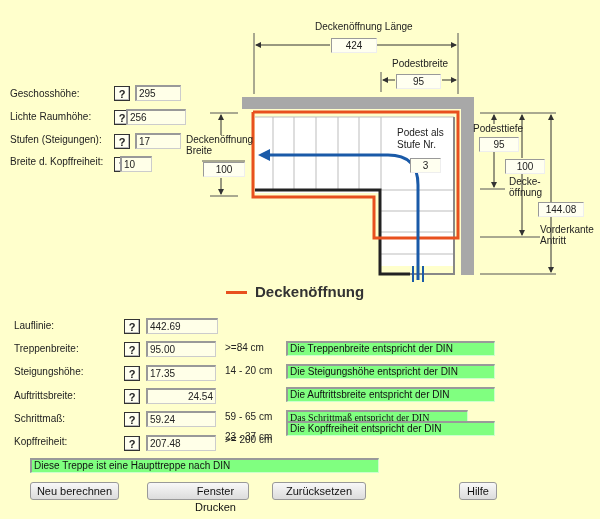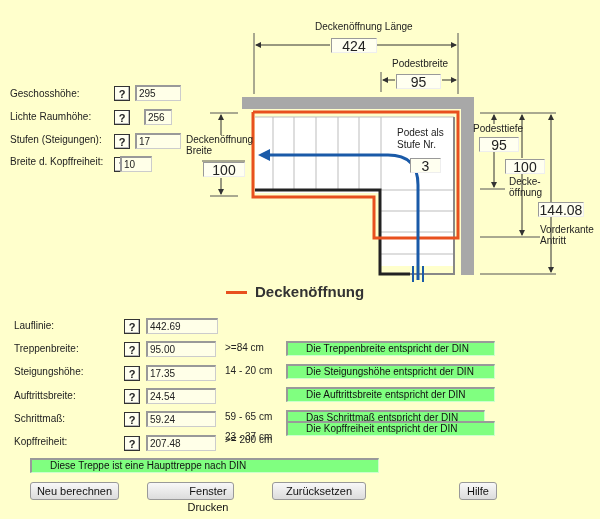--- a/index.html
+++ b/index.html
@@ -25,49 +25,49 @@
     position: absolute; height: 16px; box-sizing: border-box;
     background: #ffffe8; border: 1px solid #ccc;
     border-top: 2px solid #999; border-left: 2px solid #999;
     font-family: "Liberation Sans", sans-serif; font-size: 10px; color: #222;
     padding: 0 2px; line-height: 13px;
   }
   .dimbox {
     position: absolute; height: 15px; box-sizing: border-box;
     background: #fffff0; border: 1px solid #eee;
     border-top: 1px solid #999; border-left: 1px solid #999;
-    font-family: "Liberation Sans", sans-serif; font-size: 14px; color: #222;
+    font-family: "Liberation Sans", sans-serif; font-size: 10px; color: #222;
     text-align: center; line-height: 13px; padding: 0;
   }
   .msg {
     position: absolute; height: 15px; box-sizing: border-box;
     background: #80ff80; border-top: 2px solid #999; border-left: 2px solid #999;
     border-right: 1px solid #cfc; border-bottom: 1px solid #cfc;
-    font-size: 10px; color: #111; line-height: 12px; padding-left: 18px; white-space: nowrap;
+    font-size: 10px; color: #111; line-height: 12px; padding-left: 2px; white-space: nowrap;
   }
   .btn {
     position: absolute; height: 18px; box-sizing: border-box;
     background: linear-gradient(#f8f8f8, #dcdcdc);
     border: 1px solid #999; border-radius: 3px;
     font-family: "Liberation Sans", sans-serif; font-size: 11px; color: #111;
     text-align: center; line-height: 16px; cursor: pointer; padding: 0;
   }
   .legend-text { position: absolute; font-size: 15px; font-weight: bold; color: #333; }
 </style>
 </head>
 <body>
 
 <div>
   <span class="lbl" style="left:10px;top:88px;">Geschosshöhe:</span>
   <div class="help" style="left:114px;top:86px;">?</div>
   <input class="inp" style="left: 135px; top: 85px; width: 46px;" value="295">
 
   <span class="lbl" style="left:10px;top:111px;">Lichte Raumhöhe:</span>
   <div class="help" style="left:114px;top:110px;">?</div>
-  <input class="inp" style="left: 144px; top: 109px; width: 28px;" value="256">
+  <input class="inp" style="left: 126px; top: 109px; width: 60px;" value="256">
 
   <span class="lbl" style="left:10px;top:134px;">Stufen (Steigungen):</span>
   <div class="help" style="left:114px;top:134px;">?</div>
   <input class="inp" style="left: 135px; top: 133px; width: 46px;" value="17">
 
   <span class="lbl" style="left:10px;top:156px;">Breite d. Kopffreiheit:</span>
   <div class="help" style="left:114px;top:157px;">?</div>
   <input class="inp" style="left: 120px; top: 156px; width: 32px;" value="10">
 </div>
 
@@ -181,35 +181,35 @@
   <div class="msg" style="left:286px;top:341px;width:209px;">Die Treppenbreite entspricht der DIN</div>
 
   <span class="lbl" style="left:14px;top:366px;">Steigungshöhe:</span>
   <div class="help" style="left:124px;top:366px;">?</div>
   <input class="inp" style="left: 146px; top: 365px; width: 70px;" readonly="" value="17.35">
   <span class="lbl" style="left:225px;top:365px;">14 - 20 cm</span>
   <div class="msg" style="left:286px;top:364px;width:209px;">Die Steigungshöhe entspricht der DIN</div>
 
   <span class="lbl" style="left:14px;top:390px;">Auftrittsbreite:</span>
   <div class="help" style="left:124px;top:389px;">?</div>
-  <input class="inp" style="left: 146px; top: 388px; width: 70px;" readonly="" value="24.54">
+  <input class="inp" style="left: 146px; top: 388px; width: 70px; text-align: right;" readonly="" value="24.54">
   <span class="lbl" style="left:225px;top:388px;margin-top:43px;">23 - 37 cm</span>
   <div class="msg" style="left:286px;top:387px;width:209px;">Die Auftrittsbreite entspricht der DIN</div>
 
   <span class="lbl" style="left:14px;top:413px;">Schrittmaß:</span>
   <div class="help" style="left:124px;top:412px;">?</div>
   <input class="inp" style="left: 146px; top: 411px; width: 70px;" readonly="" value="59.24">
   <span class="lbl" style="left:225px;top:411px;">59 - 65 cm</span>
-  <div class="msg" style="left:286px;top:410px;width:199px;">Das Schrittmaß entspricht der DIN</div>
+  <div class="msg" style="left:286px;top:410px;width:182px;font-family:Liberation Serif, serif;">Das Schrittmaß entspricht der DIN</div>
 
   <span class="lbl" style="left:14px;top:436px;">Kopffreiheit:</span>
   <div class="help" style="left:124px;top:436px;">?</div>
   <input class="inp" style="left: 146px; top: 435px; width: 70px;" readonly="" value="207.48">
   <span class="lbl" style="left:225px;top:434px;">&gt;= 200 cm</span>
   <div class="msg" style="left:286px;top:421px;width:209px;">Die Kopffreiheit entspricht der DIN</div>
 
   <div class="msg" style="left:30px;top:458px;width:349px;">Diese Treppe ist eine Haupttreppe nach DIN</div>
 </div>
 
 <button class="btn" style="left:30px;top:482px;width:89px;">Neu berechnen</button>
-<button class="btn" style="left:147px;top:482px;width:87px;padding-left:35px;">Fenster Drucken</button>
+<button class="btn" style="left:147px;top:482px;width:102px;padding-left:35px;">Fenster Drucken</button>
 <button class="btn" style="left:272px;top:482px;width:94px;">Zurücksetzen</button>
 <button class="btn" style="left:459px;top:482px;width:38px;">Hilfe</button>
 
 </body></html>

